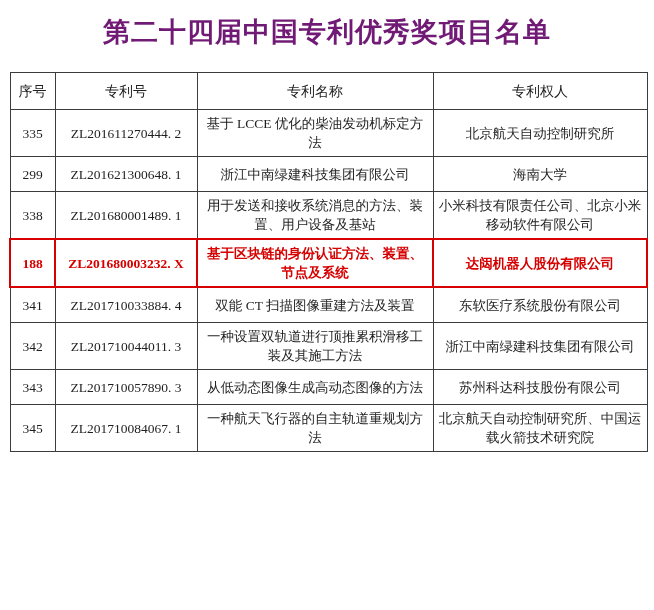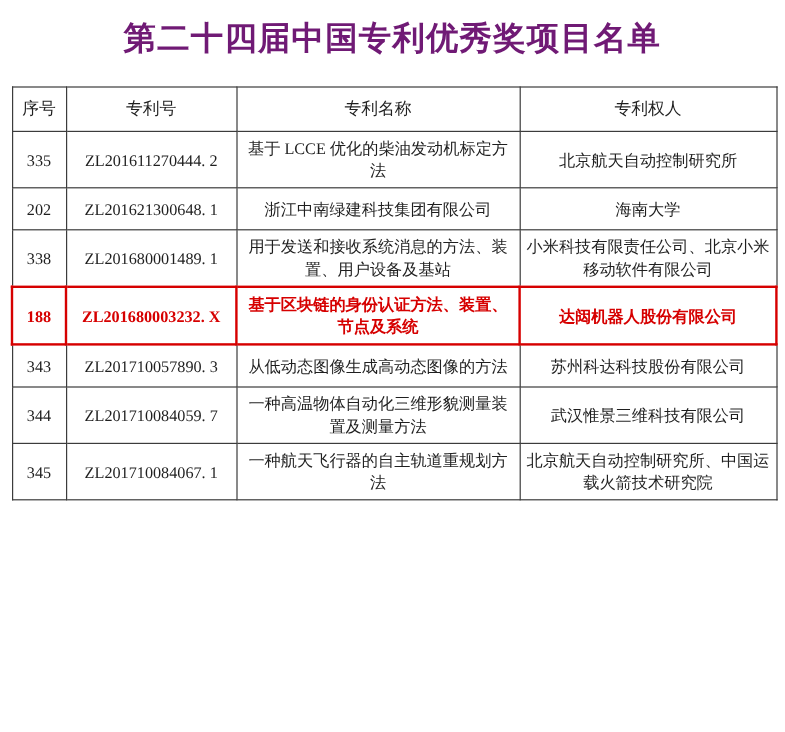--- a/index.html
+++ b/index.html
@@ -77,48 +77,54 @@
     </tr>
   </thead>
   <tbody>
     <tr>
       <td>335</td>
       <td>ZL201611270444. 2</td>
       <td>基于 LCCE 优化的柴油发动机标定方法</td>
       <td>北京航天自动控制研究所</td>
     </tr>
     <tr>
-      <td>202</td>
+      <td>299</td>
       <td>ZL201621300648. 1</td>
       <td>浙江中南绿建科技集团有限公司</td>
       <td>海南大学</td>
     </tr>
     <tr>
       <td>338</td>
       <td>ZL201680001489. 1</td>
       <td>用于发送和接收系统消息的方法、装置、用户设备及基站</td>
       <td>小米科技有限责任公司、北京小米移动软件有限公司</td>
     </tr>
     <tr class="hl">
       <td>188</td>
       <td>ZL201680003232. X</td>
       <td>基于区块链的身份认证方法、装置、节点及系统</td>
       <td>达闼机器人股份有限公司</td>
     </tr>
     <tr>
+      <td>341</td>
+      <td>ZL201710033884. 4</td>
+      <td>双能 CT 扫描图像重建方法及装置</td>
+      <td>东软医疗系统股份有限公司</td>
+    </tr>
+    <tr>
+      <td>342</td>
+      <td>ZL201710044011. 3</td>
+      <td>一种设置双轨道进行顶推累积滑移工装及其施工方法</td>
+      <td>浙江中南绿建科技集团有限公司</td>
+    </tr>
+    <tr>
       <td>343</td>
       <td>ZL201710057890. 3</td>
       <td>从低动态图像生成高动态图像的方法</td>
       <td>苏州科达科技股份有限公司</td>
-    </tr>
-    <tr>
-      <td>344</td>
-      <td>ZL201710084059. 7</td>
-      <td>一种高温物体自动化三维形貌测量装置及测量方法</td>
-      <td>武汉惟景三维科技有限公司</td>
     </tr>
     <tr>
       <td>345</td>
       <td>ZL201710084067. 1</td>
       <td>一种航天飞行器的自主轨道重规划方法</td>
       <td>北京航天自动控制研究所、中国运载火箭技术研究院</td>
     </tr>
   </tbody>
 </table>
 

